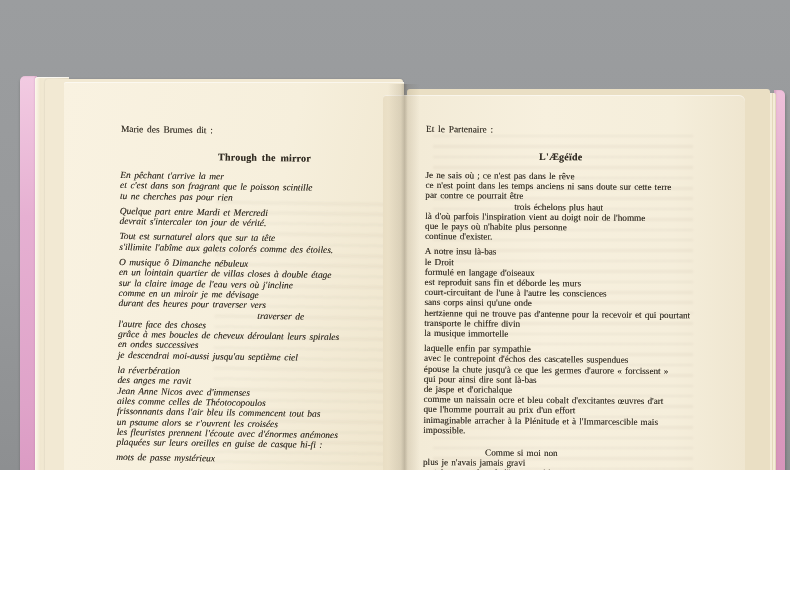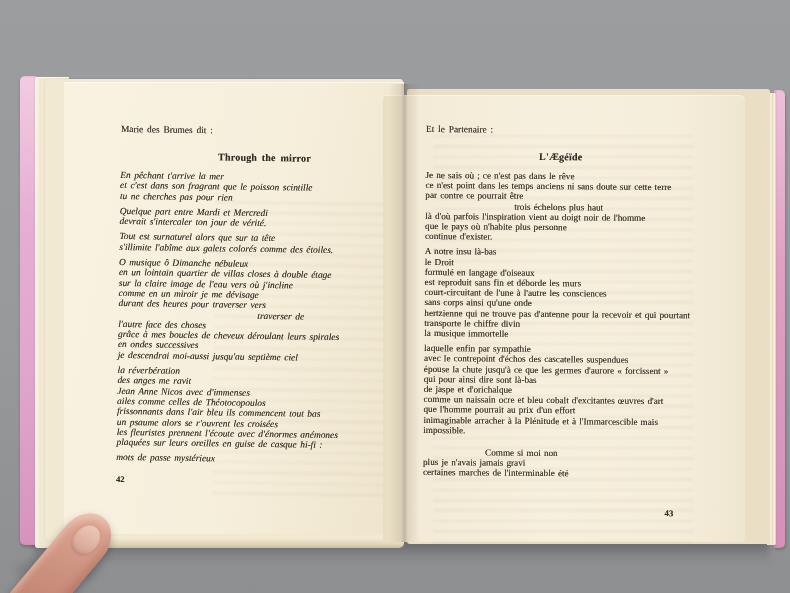--- a/index.html
+++ b/index.html
@@ -1,19 +1,19 @@
 <!DOCTYPE html>
 <html><head>
 <meta charset="utf-8">
 <style>
   html,body { margin:0; padding:0; }
   body { font-family: "Liberation Serif", "DejaVu Serif", serif; }
 
   .scene {
-    position:relative; width:790px; height:593px; overflow:hidden;
+    position:relative; width:790px; height:470px; overflow:hidden;
     background: linear-gradient(180deg,#9b9d9f 0%, #97999b 55%, #8d8f91 100%);
   }
 
   
   .book-shadow {
     position:absolute; left:34px; top:540px; width:736px; height:24px;
     background: linear-gradient(180deg, rgba(30,30,33,0.42) 0%, rgba(30,30,33,0.12) 55%, rgba(30,30,33,0) 100%);
     filter: blur(3px); z-index:1;
   }
 

